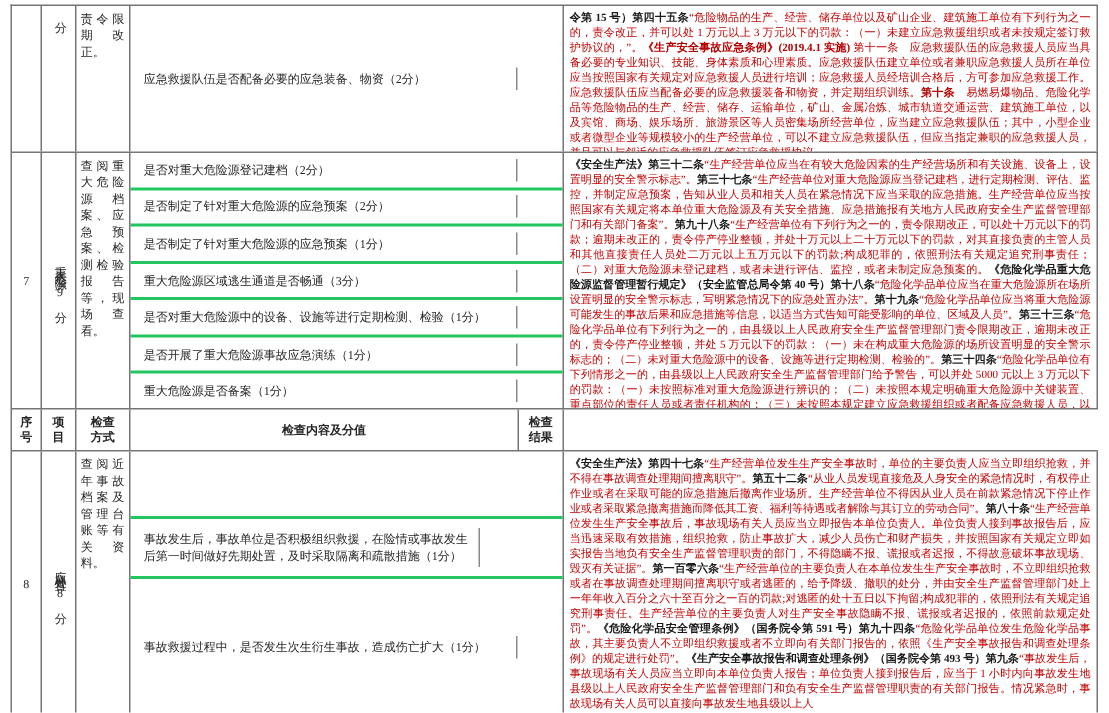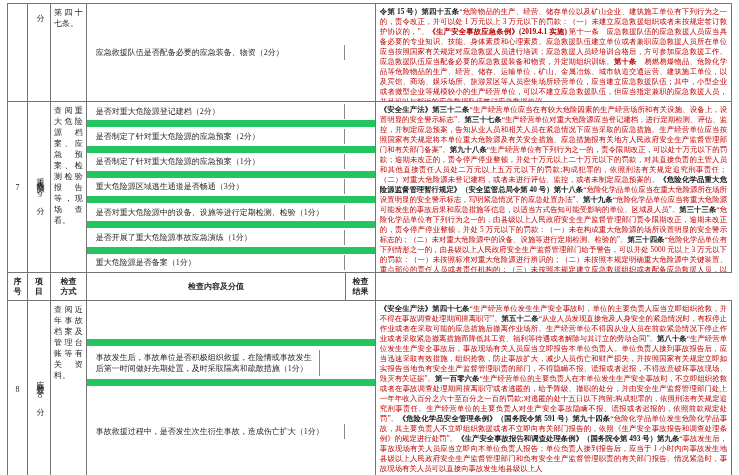--- a/index.html
+++ b/index.html
@@ -17,21 +17,21 @@
   }
   .trow { display:flex; flex-direction:row; width:100%; flex-shrink:0; }
   .trow.bb { border-bottom:1px solid #757575; }
   .cell { border-right:1px solid #757575; overflow:hidden; }
   .c-seq   { width:20px; display:flex; align-items:center; justify-content:center; font-size:8px; }
   .c-item  { width:23px; display:flex; flex-direction:column; align-items:center; justify-content:center; font-size:8px; }
   .c-method{ width:36px; font-size:8px; line-height:11px; padding:3px 3px; text-align:justify; }
   .c-mid   { width:289px; display:flex; flex-direction:column; border-right:1px solid #757575; }
   .c-basis { width:357px; font-size:7.4px; line-height:10px; padding:3px 4px; text-align:justify; border-right:1px solid #757575; }
   .subrow { display:flex; flex-direction:row; flex:1 1 auto;align-items:center; }
-  .subrow.sb { border-bottom:7px solid #22c55e; }
+  .subrow.sb { border-bottom:2px solid #22c55e; }
   .s-content { width:259px; border-right:1px solid #8a8a8a; display:flex; align-items:center; padding:2px 6px 2px 9px; font-size:8px; line-height:11px; }
   .s-result  { width:30px; }
   .vtext { writing-mode:vertical-rl; text-orientation:upright; letter-spacing:2px; }
   .vgap { height:9px; flex-shrink:0; }
   .item-top { justify-content:flex-start; padding-top:4px; }
   
   .hrow { height:28px; }
   .h-cell { display:flex; align-items:center; justify-content:center; text-align:center; font-weight:bold; font-size:8px; line-height:10px; }
   .h-seq { width:20px; padding:0 3px; }
   .h-item { width:23px; padding:0 4px; }
@@ -55,21 +55,21 @@
 </head>
 <body>
 
 <div class="doc-table">
 
   <div class="trow bb row-carry">
     <div class="cell c-seq"></div>
     <div class="cell c-item item-top">
       <div class="vtext">分</div>
     </div>
-    <div class="cell c-method">第四十七条。</div>
+    <div class="cell c-method">责令限期改正。</div>
     <div class="c-mid">
       <div class="subrow">
         <div class="s-content">应急救援队伍是否配备必要的应急装备、物资（2分）</div>
         <div class="s-result"></div>
       </div>
     </div>
     <div class="cell c-basis"><span class="seg-b">令第 15 号）第四十五条</span><span class="seg-r">“危险物品的生产、经营、储存单位以及矿山企业、建筑施工单位有下列行为之一的，责令改正，并可以处 1 万元以上 3 万元以下的罚款：（一）未建立应急救援组织或者未按规定签订救护协议的，”。</span><span class="seg-br">《生产安全事故应急条例》(2019.4.1 实施)</span><span class="seg-r"> 第十一条　应急救援队伍的应急救援人员应当具备必要的专业知识、技能、身体素质和心理素质。应急救援队伍建立单位或者兼职应急救援人员所在单位应当按照国家有关规定对应急救援人员进行培训；应急救援人员经培训合格后，方可参加应急救援工作。应急救援队伍应当配备必要的应急救援装备和物资，并定期组织训练。</span><span class="seg-br">第十条</span><span class="seg-r">　易燃易爆物品、危险化学品等危险物品的生产、经营、储存、运输单位，矿山、金属冶炼、城市轨道交通运营、建筑施工单位，以及宾馆、商场、娱乐场所、旅游景区等人员密集场所经营单位，应当建立应急救援队伍；其中，小型企业或者微型企业等规模较小的生产经营单位，可以不建立应急救援队伍，但应当指定兼职的应急救援人员，并且可以与邻近的应急救援队伍签订应急救援协议。</span></div>
   </div>
 
   <div class="trow bb row-7">

